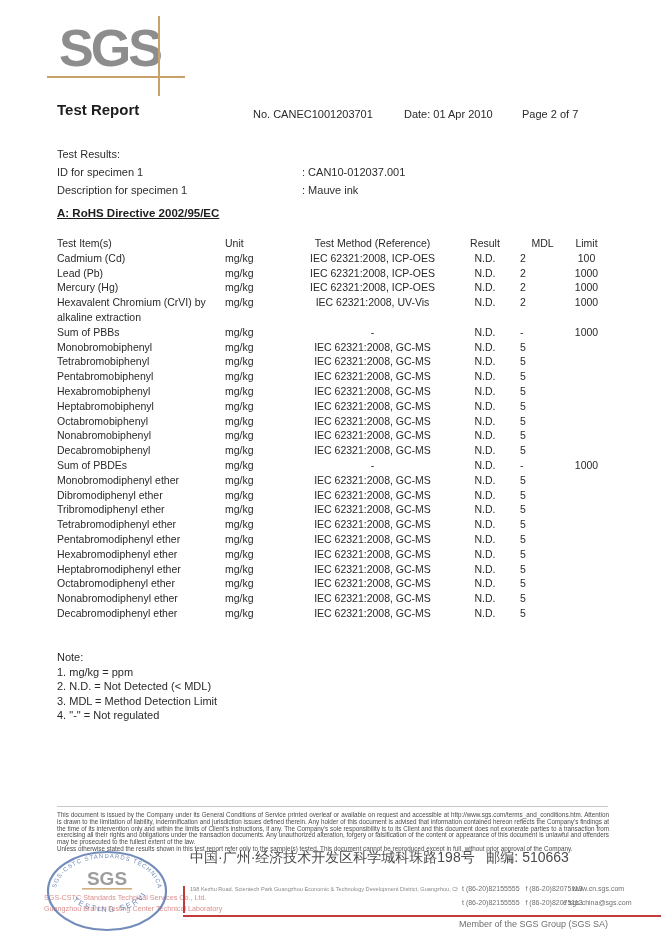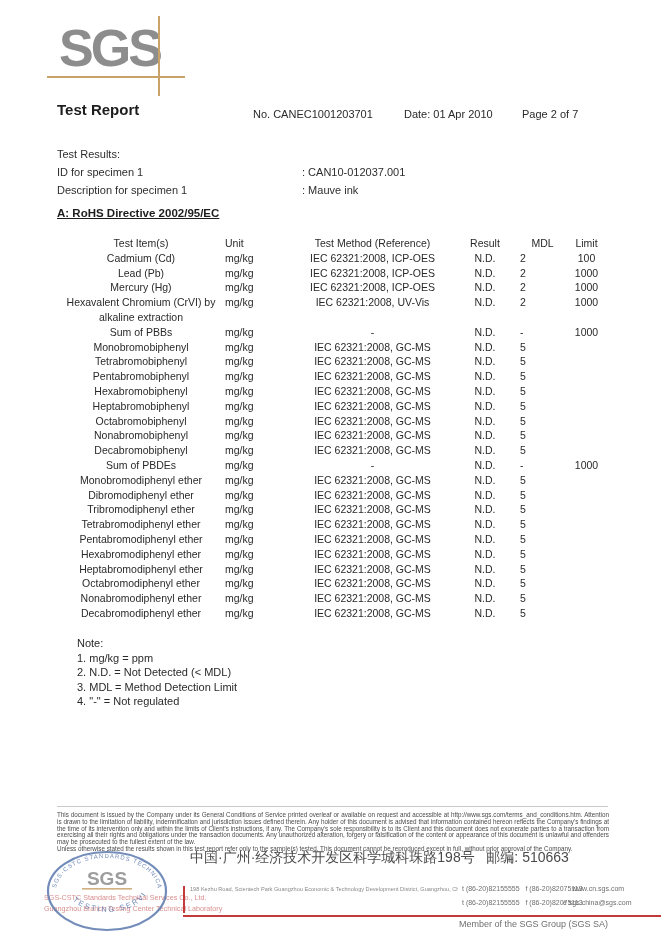--- a/index.html
+++ b/index.html
@@ -29,29 +29,29 @@
   .results-info{position:absolute;left:57px;top:145px;font-size:11px;line-height:18px;}
   .info-row .lbl{display:inline-block;width:245px;}
 
   
   .section-a{position:absolute;left:57px;top:207px;font-size:11.5px;font-weight:bold;text-decoration:underline;color:#1d1d1d;}
 
   
   table.results{position:absolute;left:57px;top:236px;width:551px;border-collapse:collapse;table-layout:fixed;
     font-size:10.5px;color:#2a2a2a;}
   table.results th, table.results td{padding:0;line-height:14.8px;font-weight:normal;vertical-align:top;}
-  th.col-item, td.col-item{text-align:center;width:168px;}
+  th.col-item, td.col-item{text-align:left;width:168px;}
   th.col-unit, td.col-unit{text-align:left;width:70px;}
   th.col-method, td.col-method{text-align:center;width:155px;}
   th.col-result, td.col-result{text-align:center;width:70px;}
   th.col-mdl, td.col-mdl{width:45px;}
   th.col-limit, td.col-limit{text-align:center;width:43px;}
 
   
-  .notes{position:absolute;left:57px;top:636px;font-size:11px;line-height:14.6px;color:#2a2a2a;margin-left:20px;}
+  .notes{position:absolute;left:57px;top:650px;font-size:11px;line-height:14.6px;color:#2a2a2a;}
 
   
   .sep-line{position:absolute;left:57px;top:806px;width:551px;height:1px;background:#c9c9c9;}
   .disclaimer{position:absolute;left:57px;top:812px;width:552px;font-size:6.3px;line-height:6.8px;
     color:#4a4a4a;text-align:justify;}
   .disclaimer p{margin:0;}
 
   .stamp{position:absolute;left:44px;top:849px;width:126px;height:84px;opacity:0.85;}
 
   .company-red{position:absolute;left:44px;top:892px;font-size:7.2px;line-height:11px;color:#d98f8f;white-space:nowrap;}

